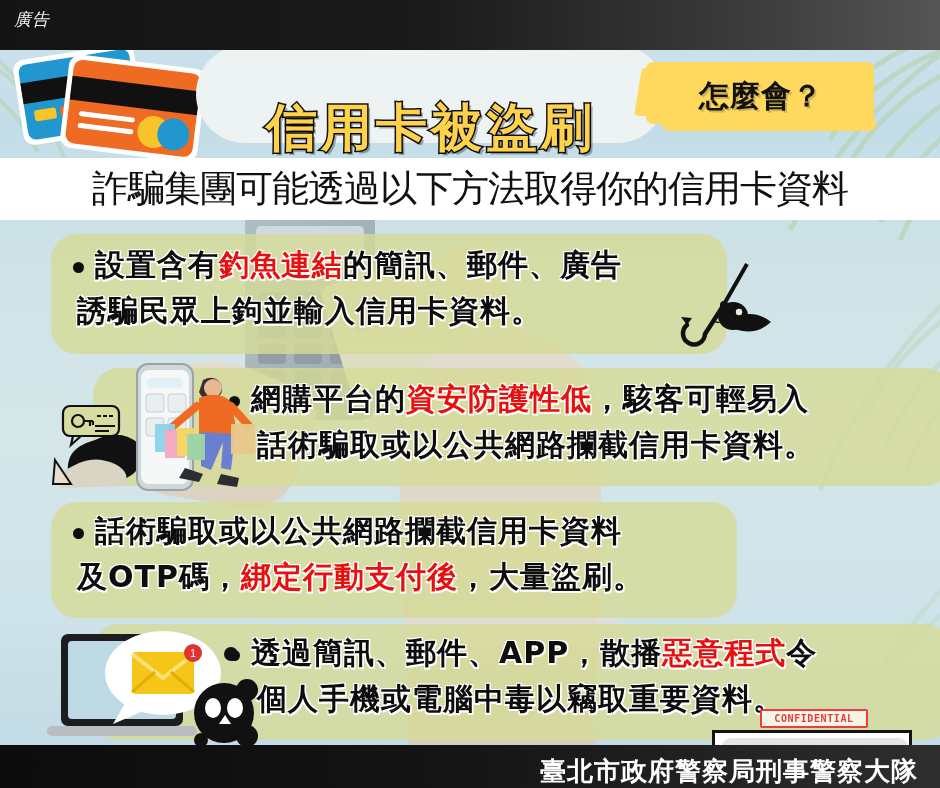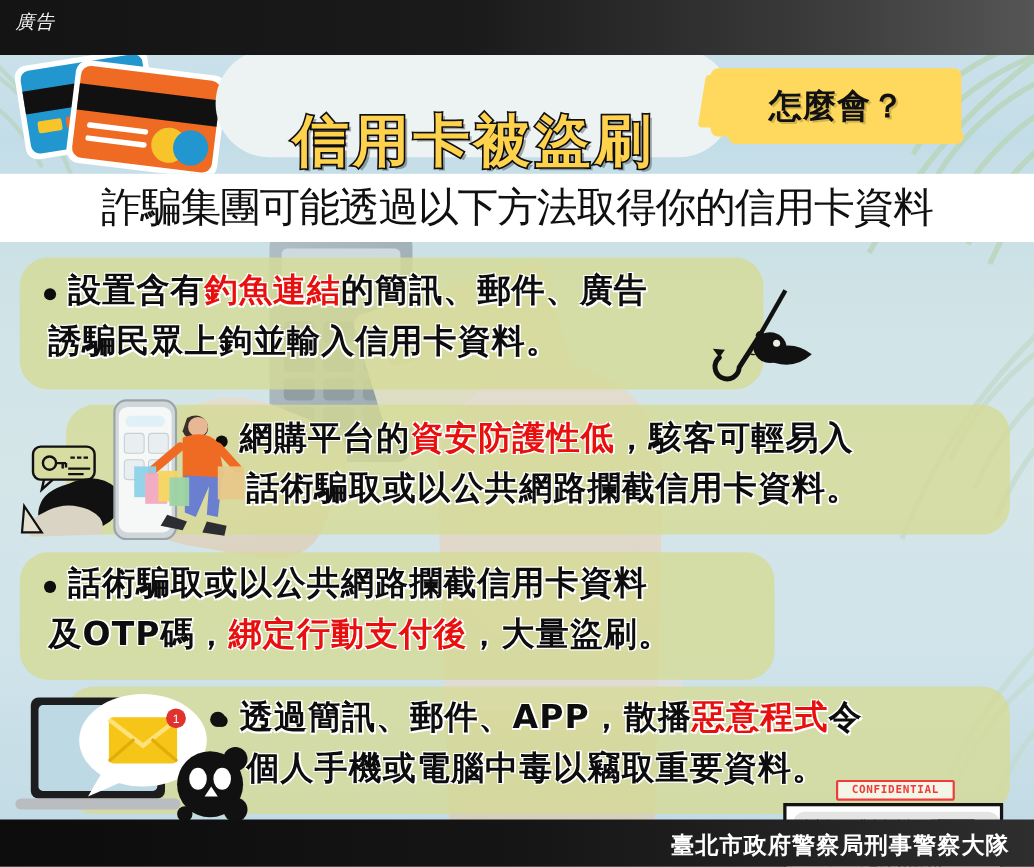--- a/index.html
+++ b/index.html
@@ -84,21 +84,21 @@
   .subtitle-text {
     font-family: "DejaVu Sans", sans-serif;
     font-size: 37px; font-weight: 400; color: #101010; letter-spacing: -1px;
     white-space: nowrap;
   }
 
   
   .bgphoto { position: absolute; left: 0; top: 220px; width: 940px; height: 530px; z-index: 1; overflow: hidden; }
 
   
-  .rows { position: absolute; left: 0; top: 220px; width: 940px; height: 528px; z-index: 25; }
+  .rows { position: absolute; left: 0; top: 220px; width: 940px; height: 528px; z-index: 25; padding-left: 33px; }
   .row { position: absolute; }
   .bubble {
     position: absolute;
     background: rgba(214,219,150,.80);
     border-radius: 26px;
   }
   .row-text {
     position: absolute;
     font-family: "DejaVu Sans", sans-serif;
     font-weight: 700; font-size: 30px; line-height: 46px; color: #0d0d0d;
@@ -155,21 +155,21 @@
   .illus { position: absolute; z-index: 35; }
 
   
   .footer {
     position: absolute; left: 0; bottom: 0; width: 940px; height: 43px; z-index: 60;
     background: linear-gradient(90deg, #0c0c0c 0%, #151515 50%, #2e2e2e 100%);
   }
   .footer-text {
     position: absolute; right: 22px; top: 9px;
     color: #ffffff; font-family: "DejaVu Sans", sans-serif;
-    font-size: 21px; font-weight: 700; letter-spacing: 1px;
+    font-size: 26px; font-weight: 700; letter-spacing: 1px;
   }
 </style>
 </head>
 <body>
 
 <div id="poster">
 
   <div class="bgphoto">
     <svg width="940" height="530" viewBox="0 0 940 530">
       <defs>

